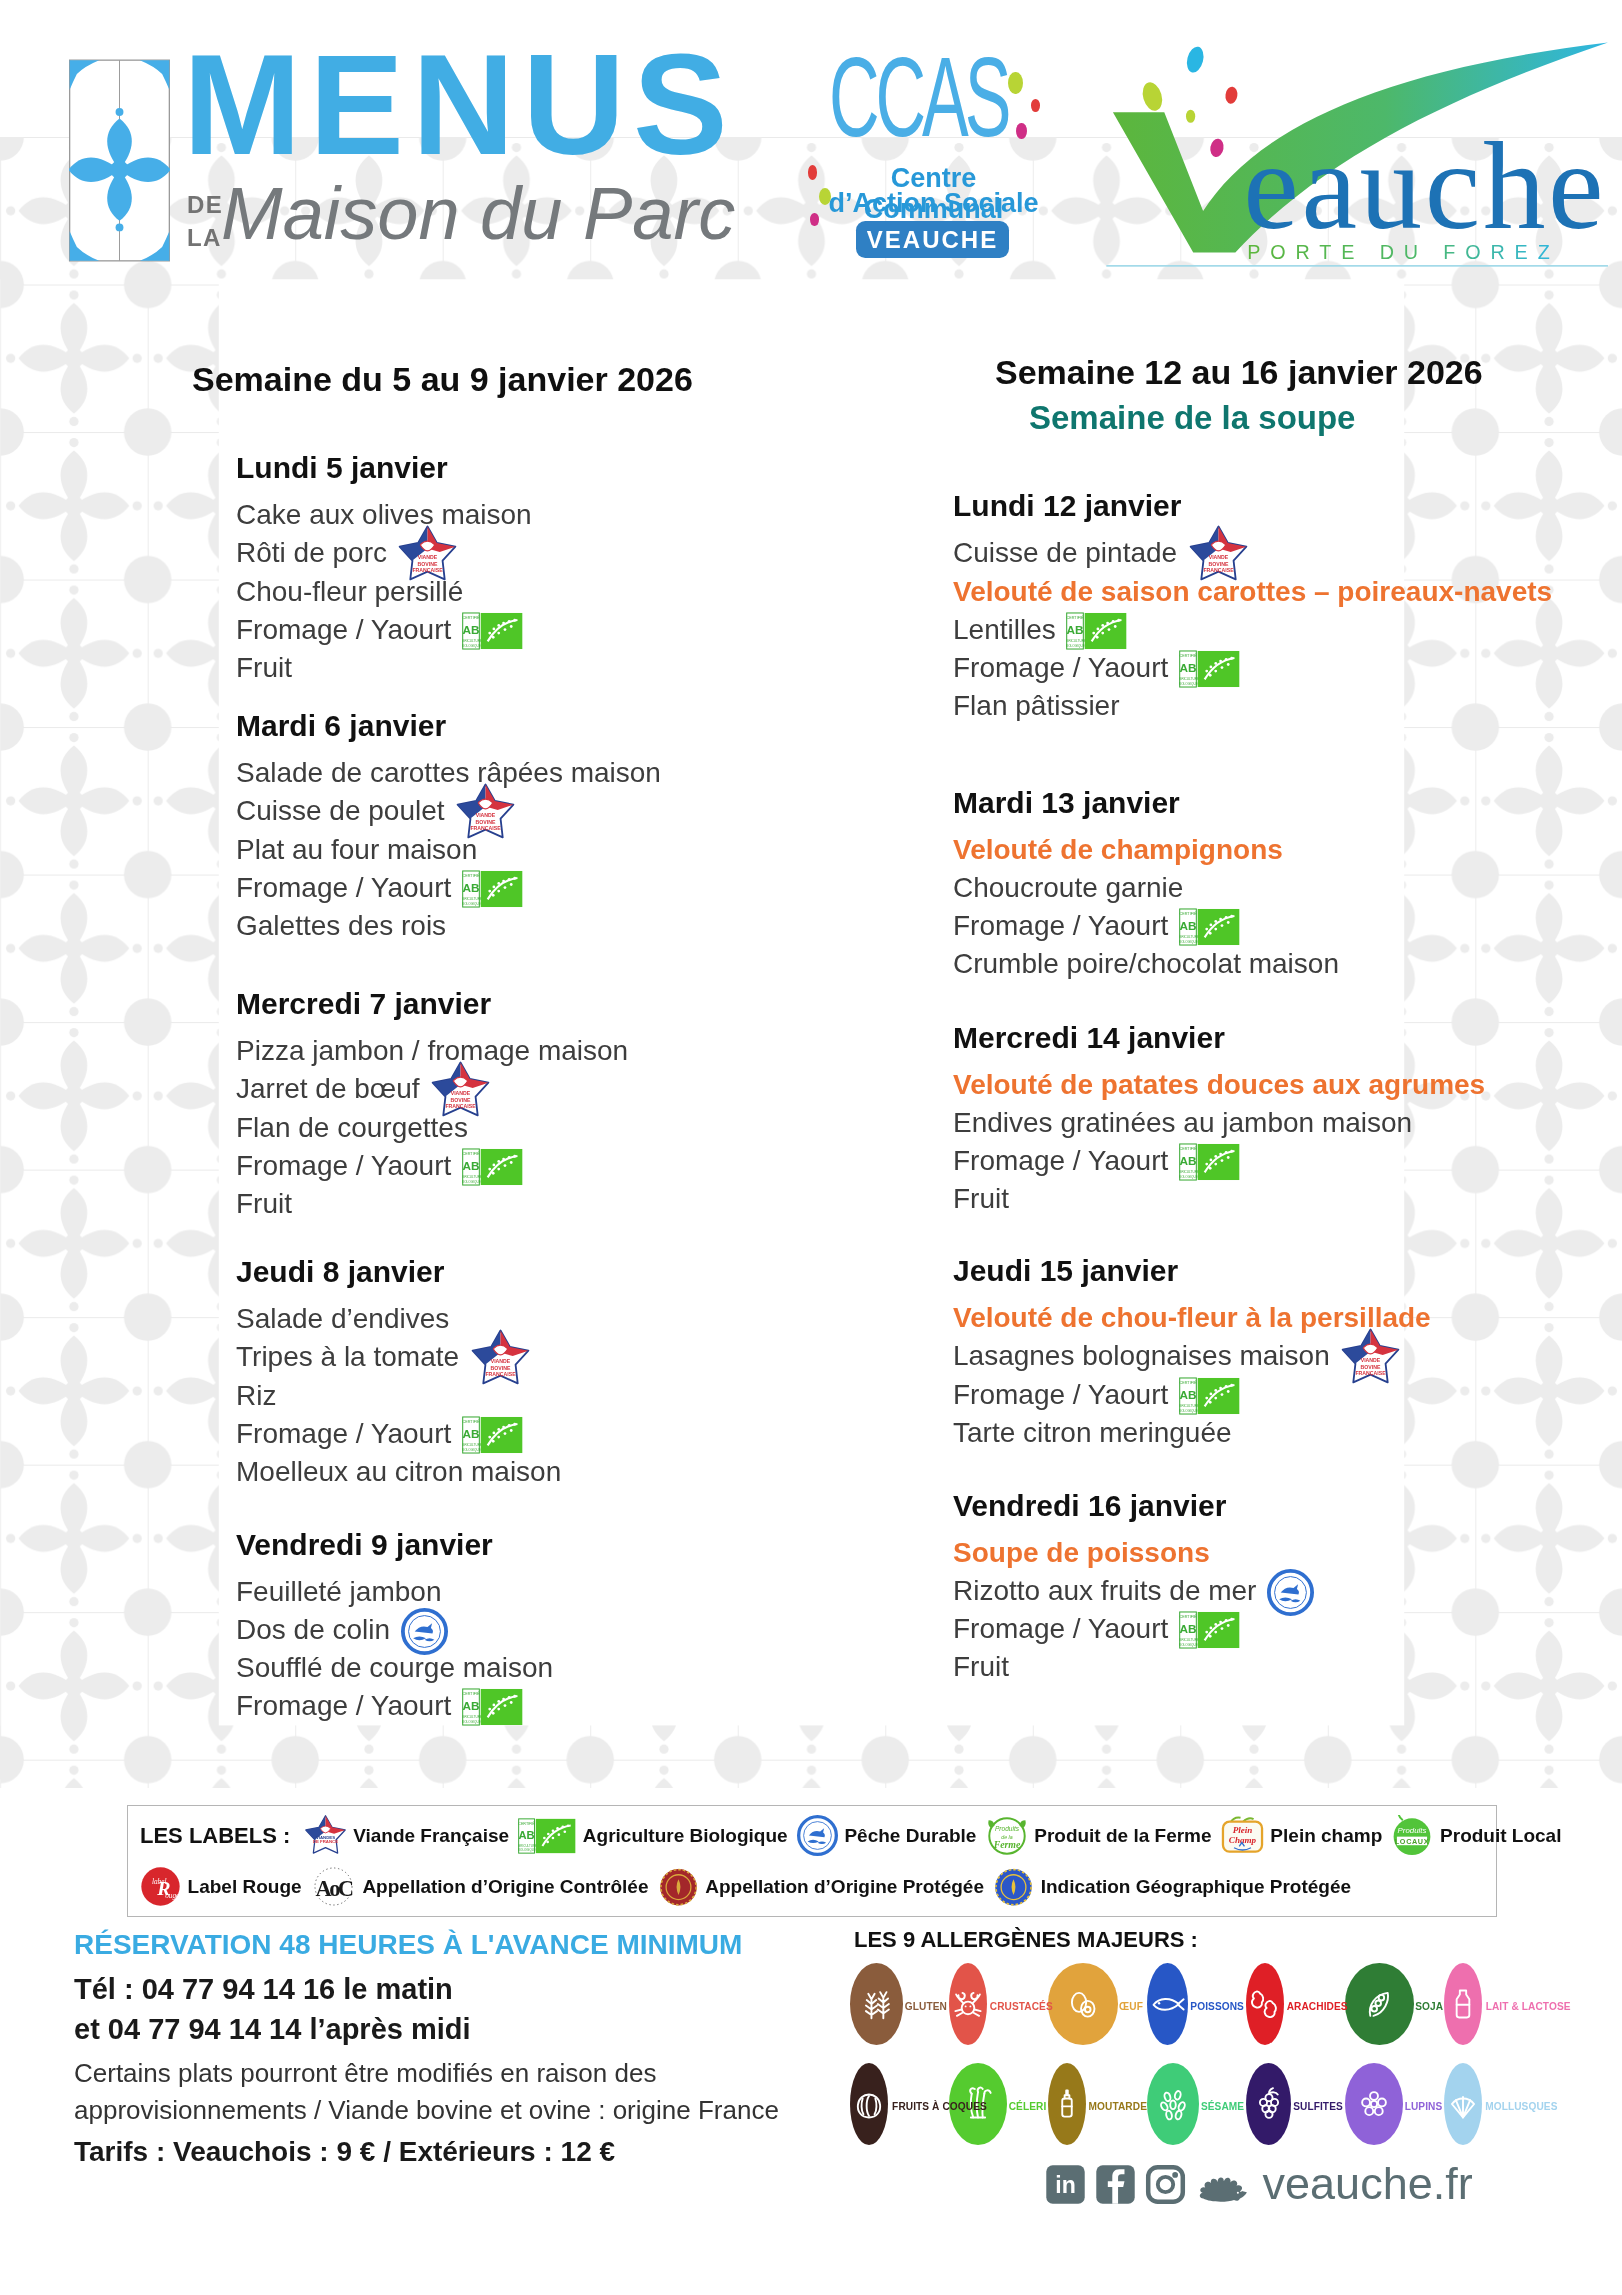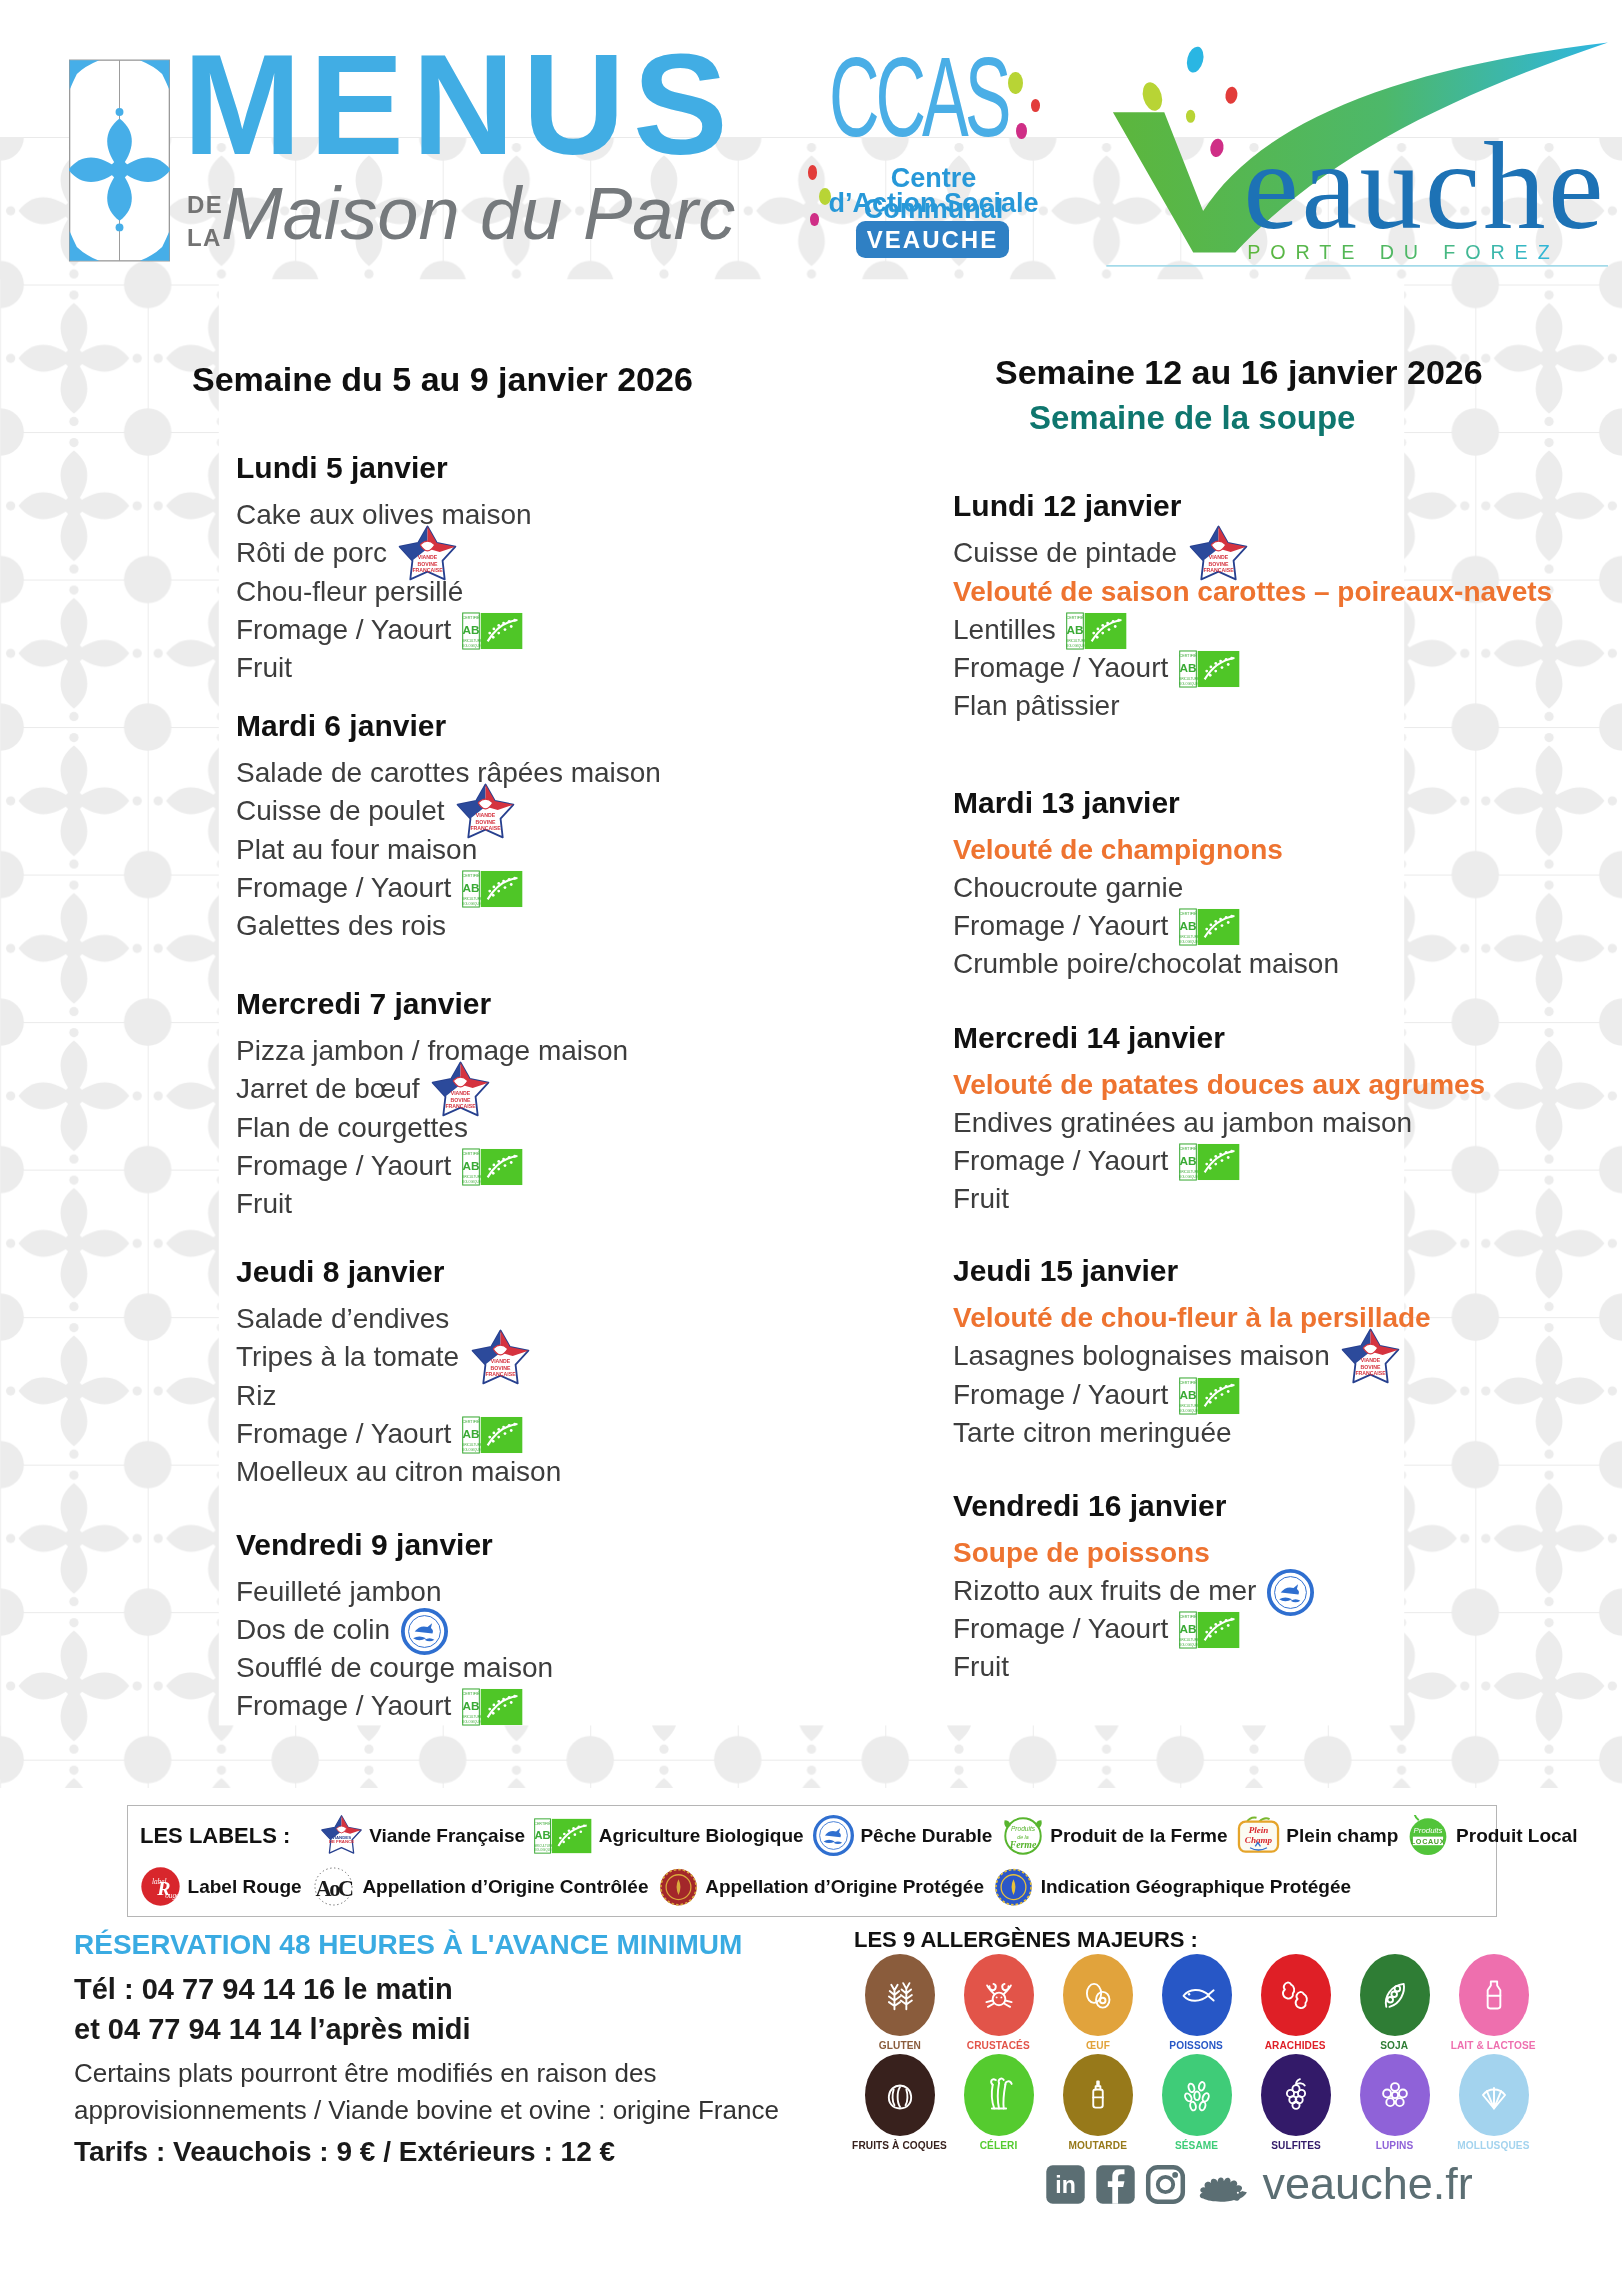--- a/index.html
+++ b/index.html
@@ -32,35 +32,35 @@
   .item{font-size:28px;font-weight:300;color:#3d3d3d;line-height:38px;min-height:38px;}
   .item.soup{font-size:28px;font-weight:bold;color:#ee7330;}
   .mlogo{display:inline-block;vertical-align:middle;margin-left:10.5px;}
   .mlogo.vbf{margin-top:-12px;margin-bottom:-12px;}
   .mlogo.ab{margin-top:-2.6px;margin-bottom:-2.6px;}
   .mlogo.peche{margin-top:-6.6px;margin-bottom:-6.6px;}
   
   #labels-box{left:127px;top:1805px;width:1370px;height:112px;background:#fff;
       border:1.3px solid #b5b5b5;z-index:3;box-sizing:border-box;padding:4px 12px;}
   .legend-row{display:flex;align-items:center;height:51px;gap:9.2px;}
-  .legend-title{font-size:22px;font-weight:600;color:#111;margin-right:20px;white-space:nowrap;}
+  .legend-title{font-size:22px;font-weight:600;color:#111;margin-right:4px;white-space:nowrap;}
   .legend-item{display:flex;align-items:center;gap:6.6px;white-space:nowrap;}
   .legend-label{font-size:19px;font-weight:600;color:#111;}
   
   #resa-title{left:74px;top:1929px;font-size:28px;font-weight:bold;color:#3aabe2;white-space:nowrap;}
   .resa-line{left:74px;white-space:nowrap;}
   #resa-tel1{top:1973px;font-size:29px;font-weight:600;}
   #resa-tel2{top:2013px;font-size:29px;font-weight:600;}
   #resa-note1{top:2058px;font-size:26px;font-weight:300;color:#333;}
   #resa-note2{top:2095px;font-size:26px;font-weight:300;color:#333;}
   #resa-tarifs{top:2136px;font-size:28px;font-weight:600;}
   
   #allergens-title{left:854px;top:1927px;font-size:22px;font-weight:600;color:#111;white-space:nowrap;}
   #allergens-grid{left:850px;top:1954px;width:708px;display:flex;flex-wrap:wrap;z-index:2;}
-  .allergen{width:99px;height:100px;display:flex;flex-direction:column;align-items:center;}
+  .allergen{width:99px;height:100px;display:flex;flex-direction:row;align-items:center;}
   .oval{width:70px;height:82px;border-radius:50%;display:flex;align-items:center;justify-content:center;}
   .allergen-label{margin-top:3.3px;font-size:11px;font-weight:bold;letter-spacing:0.1px;white-space:nowrap;
       transform:scaleX(.92);}
   
   #social-row{left:1045px;top:2158px;display:flex;align-items:center;gap:10px;z-index:2;}
   #site-text{font-size:45px;color:#5b6e73;margin-left:4px;}
   svg text{font-family:"Liberation Sans",sans-serif;}
   .serif{font-family:"Liberation Serif",serif;}
 </style>
 </head>

